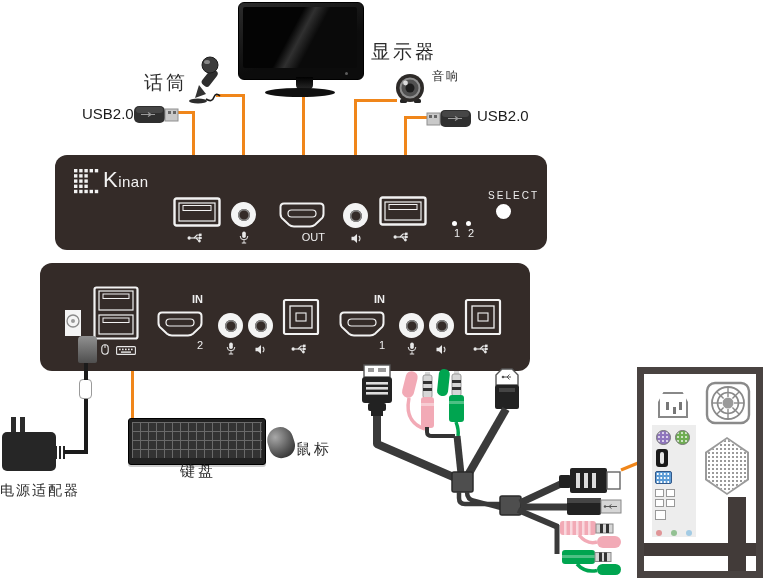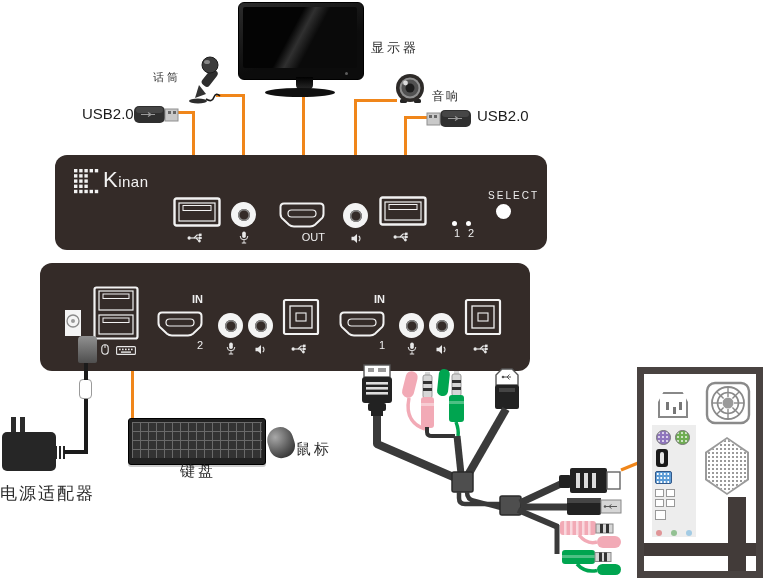--- a/index.html
+++ b/index.html
@@ -65,42 +65,42 @@
     <div class="abs" style="left:0;top:0;width:124px;height:76px;border-radius:6px;border:1px solid #000;
          background:linear-gradient(160deg,#2c2c2c,#0c0c0c 60%)">
       <div class="abs" style="left:4px;top:4px;width:114px;height:61px;border-radius:2px;
            background:linear-gradient(118deg,#040404 42%,#303030 50%,#0a0a0a 60%)"></div>
       <div class="abs" style="left:106px;top:69px;width:3px;height:3px;border-radius:50%;background:#5c5c5c"></div>
     </div>
     <div class="abs" style="left:58px;top:75px;width:17px;height:13px;border-radius:0 0 5px 5px;
          background:linear-gradient(#000,#2a2a2a)"></div>
     <div class="abs" style="left:27px;top:86px;width:70px;height:9px;border-radius:50%;background:#101010"></div>
   </div>
-  <div class="lbl" style="left:371px;top:39px;font-size:13px">显示器</div>
+  <div class="lbl" style="left:371px;top:39px;font-size:19px">显示器</div>
 
   <svg class="abs" style="left:184px;top:54px" width="40" height="52" viewBox="0 0 40 52">
     <rect x="21" y="14" width="9" height="19" rx="3.5" transform="rotate(38 25 24)" fill="#2e2e2e"></rect>
     <circle cx="26" cy="11" r="8" fill="#3c3c3c" stroke="#1c1c1c"></circle>
     <ellipse cx="23" cy="8" rx="3" ry="2" fill="#9a9a9a" opacity="0.8"></ellipse>
     <path d="M15 31 L22 40 L11 44 Z" fill="#333"></path>
     <ellipse cx="14" cy="47" rx="9" ry="2.6" fill="#2c2c2c"></ellipse>
     <path d="M22 45 q6 4 8 -2 q2 -5 6 -1" stroke="#1a1a1a" stroke-width="1.6" fill="none"></path>
   </svg>
-  <div class="lbl" style="left:153px;top:70px;font-size:11px">话筒</div>
+  <div class="lbl" style="left:144px;top:70px;font-size:19px">话筒</div>
 
   <svg class="abs" style="left:394px;top:73px" width="34" height="34" viewBox="0 0 34 34">
     <rect x="6" y="26" width="7" height="4" rx="1.5" fill="#242424"></rect>
     <rect x="20" y="26" width="7" height="4" rx="1.5" fill="#242424"></rect>
     <circle cx="16" cy="15" r="14" fill="#2d2a28"></circle>
     <circle cx="16" cy="15" r="10.5" fill="#8f8f8f"></circle>
     <circle cx="16" cy="15" r="8.5" fill="#515151"></circle>
     <circle cx="16" cy="15" r="4.5" fill="#1d1d1d"></circle>
     <circle cx="11.5" cy="10" r="2.4" fill="#eaeaea" opacity="0.9"></circle>
   </svg>
-  <div class="lbl" style="left:432px;top:88px;font-size:12px;letter-spacing:2px">音响</div>
+  <div class="lbl" style="left:432px;top:68px;font-size:12px;letter-spacing:2px">音响</div>
 
   <svg class="abs" style="left:133px;top:103px" width="46" height="22" viewBox="0 0 46 22">
     <rect x="1" y="3" width="31" height="17" rx="5" fill="#2f2f2f"></rect>
     <rect x="3" y="4" width="27" height="6" rx="3" fill="#5a5a5a" opacity="0.55"></rect>
     <path d="M8 11.5 h14 M18 11.5 l-3 -2 M18 11.5 l-3 2" stroke="#9a9a9a" stroke-width="1.1" fill="none"></path>
     <rect x="32" y="6" width="13" height="12" fill="#c9c9c9" stroke="#8f8f8f"></rect>
     <rect x="35" y="8" width="3" height="3" fill="#666"></rect>
       <rect x="40" y="8" width="3" height="3" fill="#666"></rect>
   </svg>
   <div class="lbl-sans" style="left:82px;top:105px;font-size:15px">USB2.0</div>
@@ -302,21 +302,21 @@
 
   <div class="abs" style="left:11px;top:417px;width:5px;height:17px;background:#2b2b2b"></div>
   <div class="abs" style="left:20px;top:417px;width:5px;height:17px;background:#2b2b2b"></div>
   <div class="abs" style="left:2px;top:432px;width:54px;height:39px;background:#262626;border-radius:5px"></div>
   <div class="abs" style="left:55px;top:446px;width:11px;height:13px;background:repeating-linear-gradient(90deg,#262626 0 2px,#fff 2px 4px)"></div>
   <div class="abs" style="left:64px;top:450px;width:24px;height:4px;background:#1b1b1b"></div>
   <div class="abs" style="left:84px;top:398px;width:4px;height:56px;background:#1b1b1b"></div>
   <div class="abs" style="left:79px;top:379px;width:13px;height:20px;background:#fff;border:1.5px solid #9a9a9a;border-radius:4px;box-sizing:border-box"></div>
   <div class="abs" style="left:84px;top:362px;width:4px;height:18px;background:#1b1b1b"></div>
   <div class="abs" style="left:78px;top:336px;width:19px;height:27px;background:linear-gradient(#909090,#4f4f4f);border-radius:4px 4px 2px 2px"></div>
-  <div class="lbl" style="left:0px;top:482px;font-size:17px;letter-spacing:2px">电源适配器</div>
+  <div class="lbl" style="left:0px;top:482px;font-size:14px;letter-spacing:2px">电源适配器</div>
 
   <div class="kb">
       <div class="kb-keys"></div>
     </div>
   <div class="lbl" style="left:180px;top:462px;font-size:15px">键盘</div>
   <div class="mouse"></div>
   <div class="lbl" style="left:296px;top:440px;font-size:15px">鼠标</div>
 
   <svg class="abs" style="left:355px;top:358px" width="312" height="224" viewBox="0 0 312 224">
 

